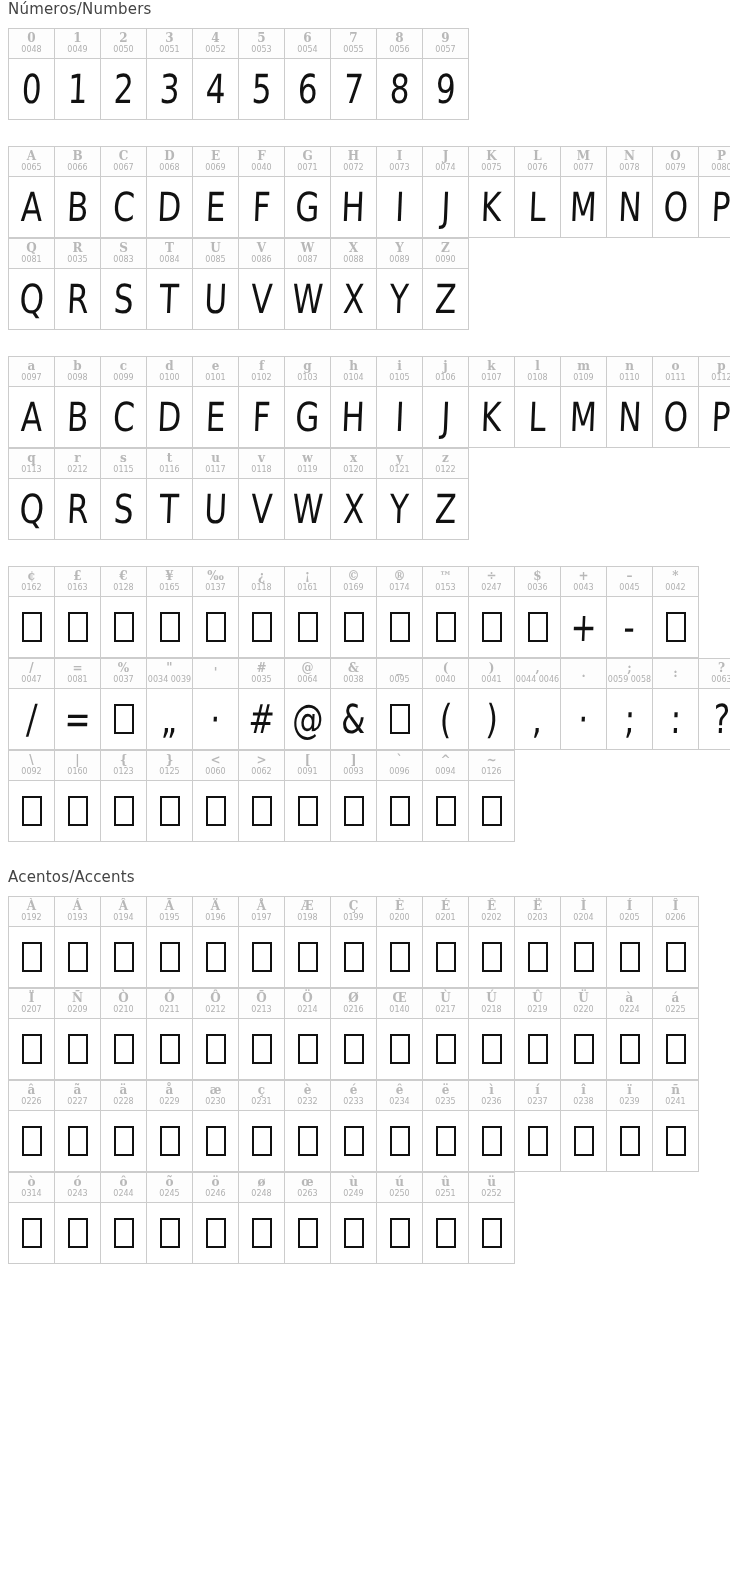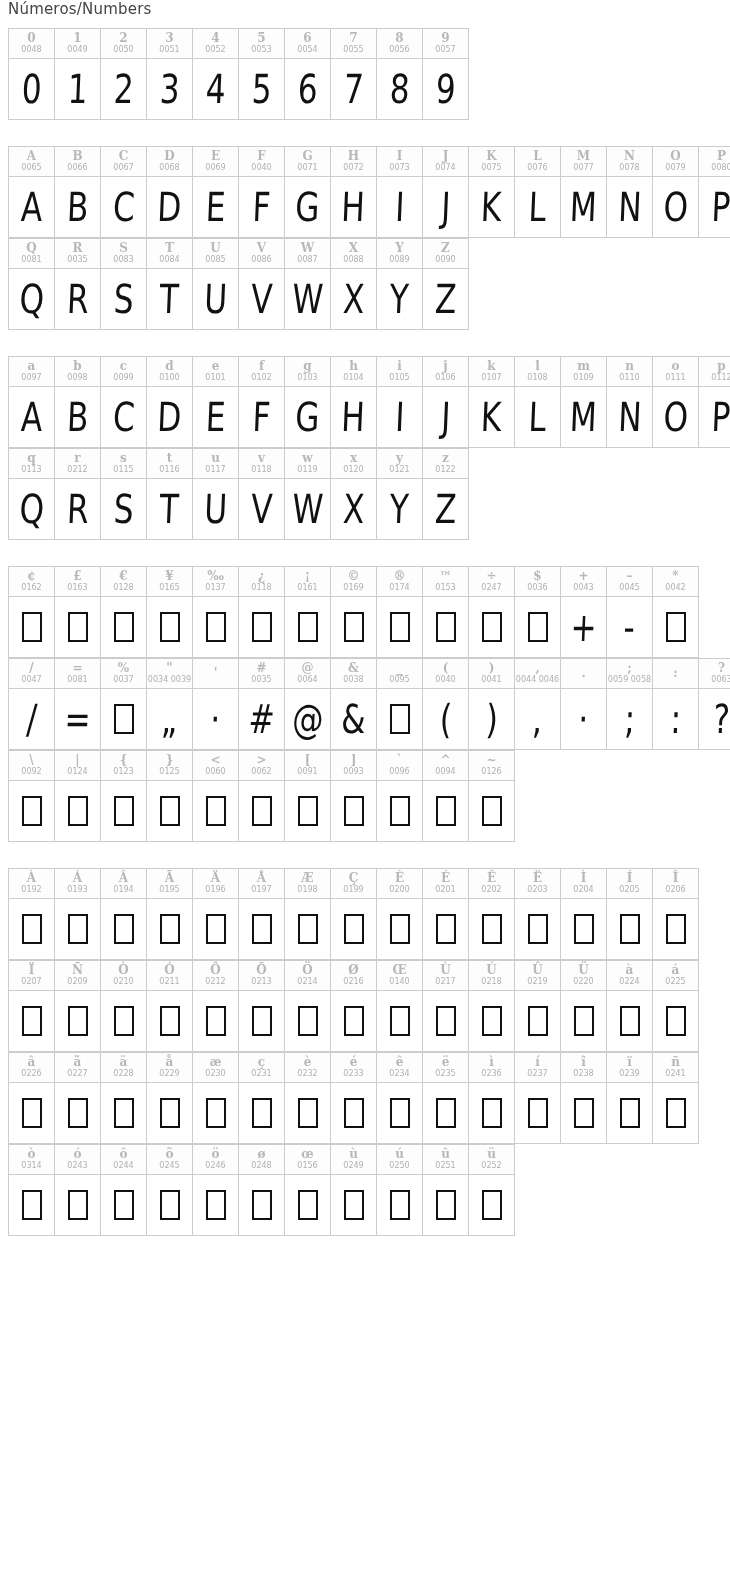--- a/index.html
+++ b/index.html
@@ -965,21 +965,21 @@
             <div class="ch">\</div>
             <div class="code">0092</div>
           </div>
           <div class="glyph tofu">
             <span class="tofu-box"></span>
           </div>
         </div>
         <div class="cell">
           <div class="head">
             <div class="ch">|</div>
-            <div class="code">0124</div>
+            <div class="code">0160</div>
           </div>
           <div class="glyph tofu">
             <span class="tofu-box"></span>
           </div>
         </div>
         <div class="cell">
           <div class="head">
             <div class="ch">{</div>
             <div class="code">0123</div>
           </div>
@@ -1055,20 +1055,21 @@
             <div class="ch">~</div>
             <div class="code">0126</div>
           </div>
           <div class="glyph tofu">
             <span class="tofu-box"></span>
           </div>
         </div>
       </div>
     </div>
     <div class="section">
+      <div class="section-title">Acentos/Accents</div>
       <div class="row">
         <div class="cell">
           <div class="head">
             <div class="ch">À</div>
             <div class="code">0192</div>
           </div>
           <div class="glyph tofu">
             <span class="tofu-box"></span>
           </div>
         </div>
@@ -1524,21 +1525,21 @@
             <div class="ch">ø</div>
             <div class="code">0248</div>
           </div>
           <div class="glyph tofu">
             <span class="tofu-box"></span>
           </div>
         </div>
         <div class="cell">
           <div class="head">
             <div class="ch">œ</div>
-            <div class="code">0156</div>
+            <div class="code">0263</div>
           </div>
           <div class="glyph tofu">
             <span class="tofu-box"></span>
           </div>
         </div>
         <div class="cell">
           <div class="head">
             <div class="ch">ù</div>
             <div class="code">0249</div>
           </div>

